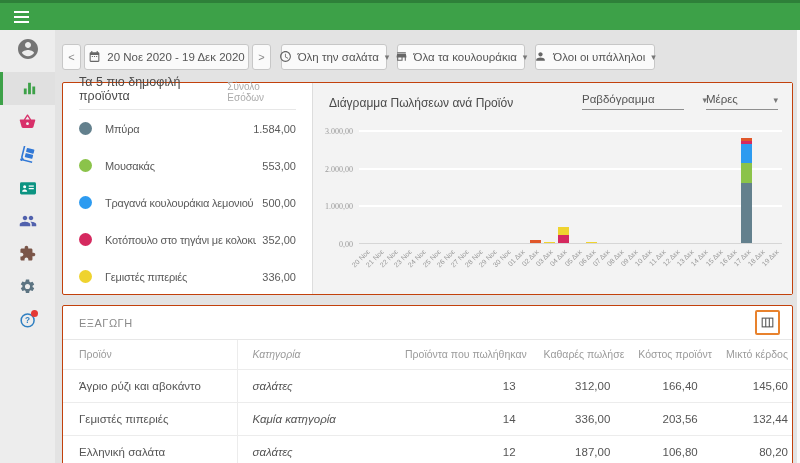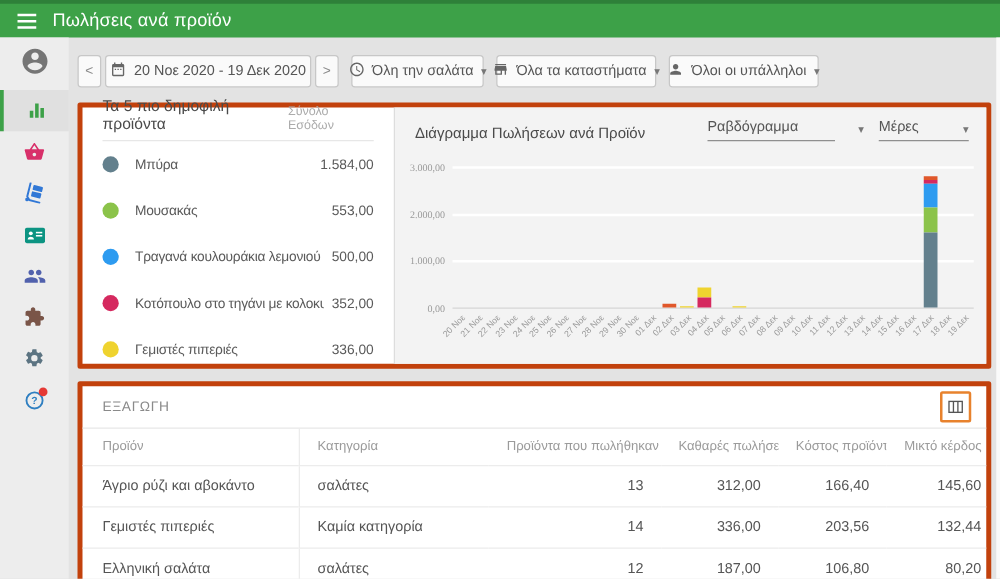--- a/index.html
+++ b/index.html
@@ -23,38 +23,38 @@
 
   
   .scroll-strip { position:absolute; right:0; top:30px; width:3px; height:433px; background:#fafafa; }
 
   
   .toolbar-btn { position:absolute; top:44px; height:26px; background:#fafafa; border:1px solid #c7c7c7; border-radius:3px; display:flex; align-items:center; justify-content:center; gap:6px; font-size:11.5px; color:#555; cursor:pointer; padding:0 9px; white-space:nowrap; }
   .toolbar-btn .caret { font-size:9px; color:#777; }
   .nav-chev { font-size:11px; color:#888; padding:0 5px; }
 
   
-  .card { position:absolute; background:#fff; border:4px solid #c2410c; border-radius:2px; }
+  .card { position:absolute; background:#fff; border:1px solid #c2410c; border-radius:2px; }
   #report-card { left:62px; top:82px; width:731px; height:213px; display:flex; }
 
   
   .products-panel { width:250px; height:100%; padding:0 16px; border-right:1px solid #ddd; }
   .products-head { height:27px; display:flex; align-items:flex-end; justify-content:space-between; padding-bottom:6px; border-bottom:1px solid #e7e7e7; }
   .products-title { font-size:12.5px; color:#4a4a4a; }
   .products-collabel { font-size:10px; color:#ababab; }
   .product-row { display:flex; align-items:center; height:37px; }
   .product-dot { width:13px; height:13px; border-radius:50%; flex:0 0 13px; margin-right:13px; }
   .product-name { font-size:11px; color:#5a5a5a; white-space:nowrap; overflow:hidden; letter-spacing:-.2px; flex:1 1 auto; }
   .product-value { font-size:11px; color:#5a5a5a; margin-left:6px; flex:0 0 auto; }
 
   
   .chart-panel { flex:1 1 auto; background:#f3f3f3; position:relative; }
   .chart-title { position:absolute; left:16px; top:13px; font-size:12px; color:#4a4a4a; }
   .chart-select { position:absolute; top:10px; display:flex; align-items:flex-end; justify-content:space-between; border-bottom:1px solid #8f8f8f; padding-bottom:4px; font-size:11.5px; color:#555; cursor:pointer; }
-  #chart-type-select { right:121px; width:102px;gap:48px; }
+  #chart-type-select { right:108px; width:102px;gap:48px; }
   #chart-interval-select { right:14px; width:72px; }
   .chart-select .caret { font-size:9px; color:#777; }
 
   .plot-wrap { position:absolute; left:0; top:48px; right:10px; height:113px; }
   .ylabels { position:absolute; left:0; top:0; width:40px; height:100%; }
   .ylabels span { position:absolute; right:0; transform:translateY(-50%); font-size:8px; color:#9b9b9b;font-family:Liberation Serif, serif; }
   .plot { position:absolute; left:46px; right:0; top:0; height:100%; }
   .gridline { position:absolute; left:0; right:0; height:2px; background:#fff; }
   .gridline.base { height:1px; background:#d6d6d6; }
   .bar-stack { position:absolute; bottom:1px; width:11px; display:flex; flex-direction:column-reverse; }
@@ -66,38 +66,37 @@
   #table-card { left:62px; top:305px; width:731px; height:165px; }
   .export-row { height:34px; display:flex; align-items:center; justify-content:space-between; padding:0 12px 0 16px; border-bottom:1px solid #e7e7e7; }
   .export-label { font-size:11px; color:#8a8a8a; letter-spacing:.5px; cursor:pointer; }
   .columns-btn { width:25px; height:25px; border:2px solid #e8822d; border-radius:2px; background:#fff; display:flex; align-items:center; justify-content:center; cursor:pointer; }
 
   table.report { width:100%; border-collapse:collapse; table-layout:fixed; }
   table.report th { font-weight:normal; font-size:10.5px; color:#9b9b9b; height:29px; }
   table.report td { font-size:11.5px; color:#555; height:33px; border-top:1px solid #ececec; }
   table.report th, table.report td { padding:0 14px; white-space:nowrap; overflow:hidden; }
   table.report .c0 { width:24%; text-align:left; padding-left:16px; border-right:1px solid #ececec; }
-  table.report .c1 { width:21%; text-align:left; }
+  table.report .c1 { width:21%; text-align:left;font-style:italic; }
   table.report .c2 { width:19%; text-align:right; }
   table.report .c3 { width:13%; text-align:right; }
   table.report .c4 { width:12%; text-align:right; }
   table.report .c5 { width:11%; text-align:right; padding-right:4px; }
 </style>
 </head>
 <body>
 
 <div class="app">
 
   <div class="app-header">
     <div class="hamburger">
         <i></i>
         <i></i>
         <i></i>
       </div>
-    <div class="app-title">Πωλήσεις ανά προϊόν</div>
   </div>
 
   <div class="sidebar" id="sidebar">
       <div class="side-item avatar">
         <svg width="24" height="24" viewBox="0 0 24 24" fill="#757575">
           <path d="M12 2C6.48 2 2 6.48 2 12s4.48 10 10 10 10-4.48 10-10S17.52 2 12 2zm0 3c1.66 0 3 1.34 3 3s-1.34 3-3 3-3-1.34-3-3 1.34-3 3-3zm0 14.2c-2.5 0-4.71-1.28-6-3.22.03-1.99 4-3.08 6-3.08 1.99 0 5.97 1.09 6 3.08-1.29 1.94-3.5 3.22-6 3.22z"></path>
         </svg>
       </div>
       <div class="side-item active">
         <svg width="17" height="17" viewBox="0 0 24 24" fill="#3da148">
@@ -171,21 +170,21 @@
           <path d="M11.99 2C6.47 2 2 6.48 2 12s4.47 10 9.99 10C17.52 22 22 17.52 22 12S17.52 2 11.99 2zM12 20c-4.42 0-8-3.58-8-8s3.58-8 8-8 8 3.58 8 8-3.58 8-8 8zm.5-13H11v6l5.25 3.15.75-1.23-4.5-2.67z"></path>
         </svg></span>
     <span>Όλη την σαλάτα</span>
     <span class="caret">▾</span>
   </div>
 
   <div class="toolbar-btn" style="left:397px; width:128px;">
     <span><svg width="13" height="13" viewBox="0 0 24 24" fill="#666">
           <path d="M20 4H4v2h16V4zm1 10v-2l-1-5H4l-1 5v2h1v6h10v-6h4v6h2v-6h1zm-9 4H6v-4h6v4z"></path>
         </svg></span>
-    <span>Όλα τα καταστήματα</span>
+    <span>Όλα τα κουλουράκια</span>
     <span class="caret">▾</span>
   </div>
 
   <div class="toolbar-btn" style="left:535px; width:120px;">
     <span><svg width="13" height="13" viewBox="0 0 24 24" fill="#666">
           <path d="M12 12c2.21 0 4-1.79 4-4s-1.79-4-4-4-4 1.79-4 4 1.79 4 4 4zm0 2c-2.67 0-8 1.34-8 4v2h16v-2c0-2.66-5.33-4-8-4z"></path>
         </svg></span>
     <span>Όλοι οι υπάλληλοι</span>
     <span class="caret">▾</span>
   </div>

